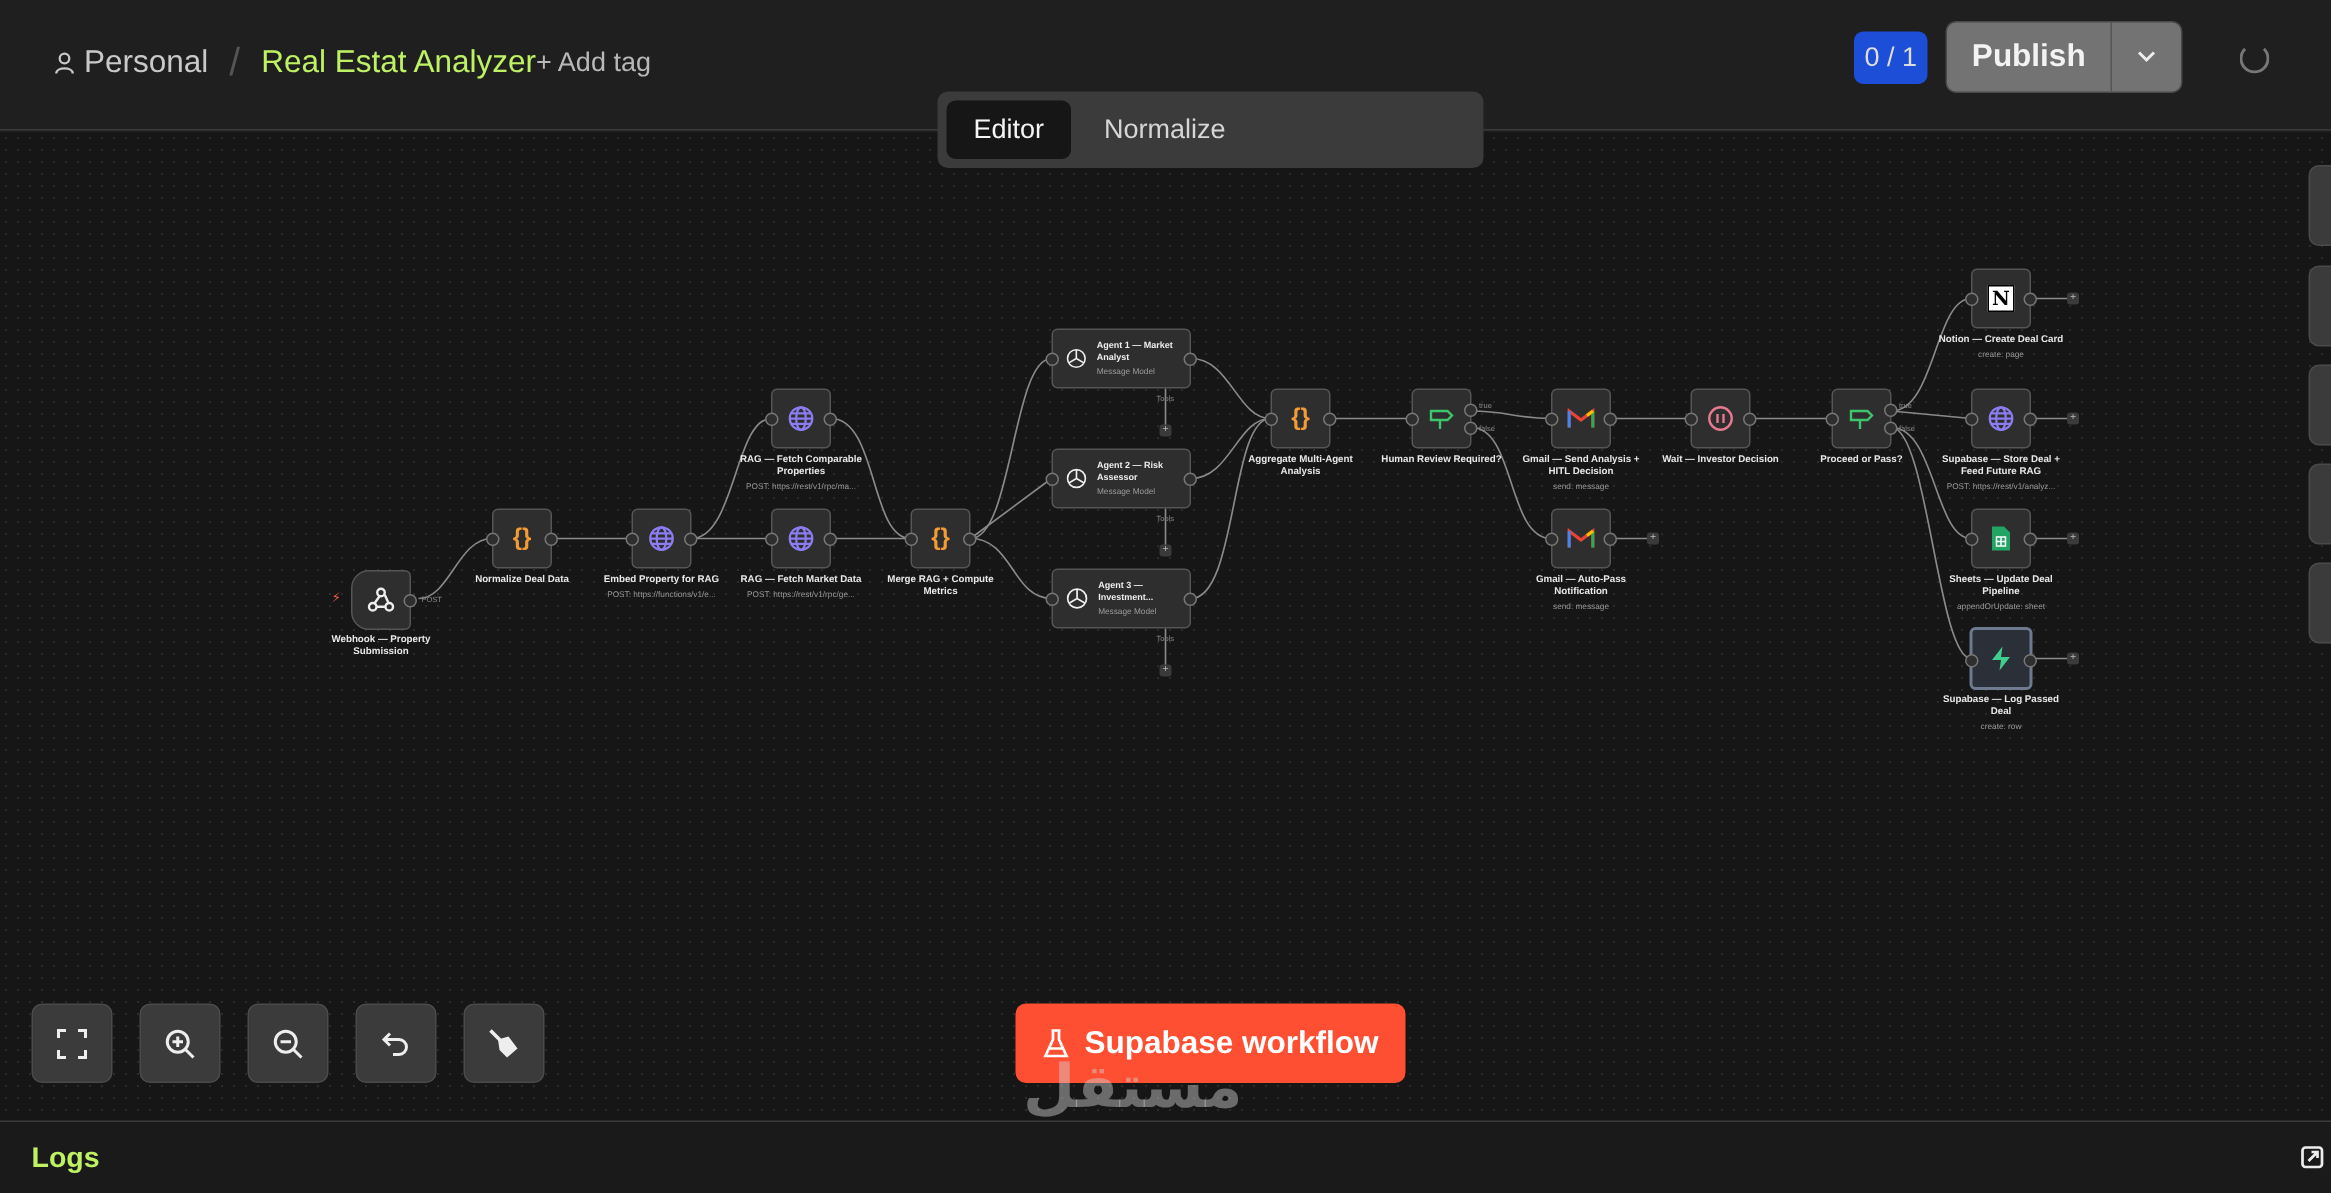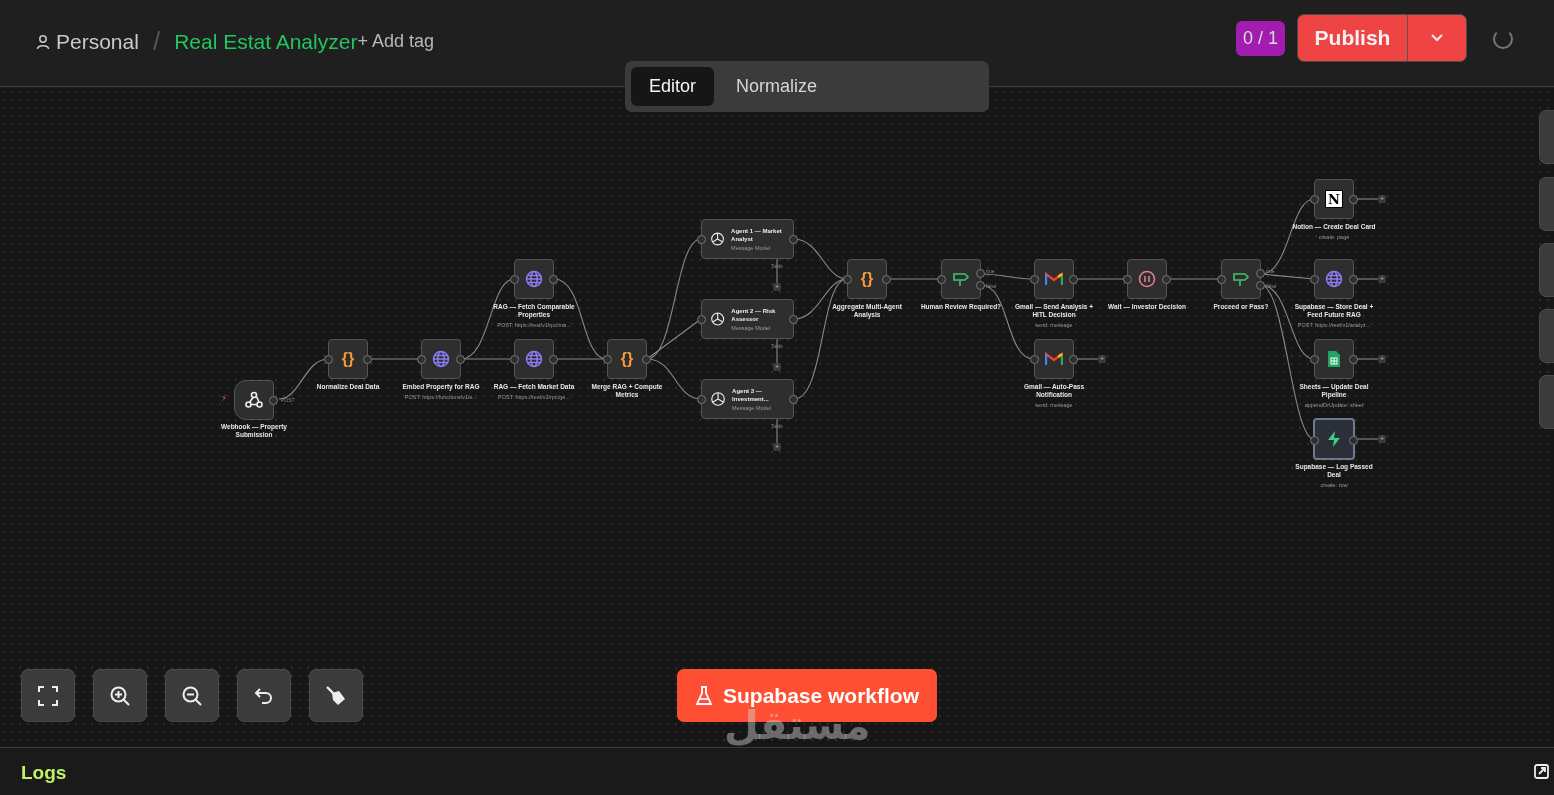--- a/index.html
+++ b/index.html
@@ -1,24 +1,24 @@
 <!DOCTYPE html>
 <html><head>
 <meta charset="utf-8">
 <style>
   * { box-sizing: border-box; margin: 0; padding: 0; }
   html, body { width: 1554px; height: 795px; overflow: hidden; background: #1f1f1f; font-family: "Liberation Sans", "DejaVu Sans", sans-serif; color: #e6e6e6; }
   .header { position: absolute; left: 0; top: 0; width: 1554px; height: 87px; background: #1f1f1f; border-bottom: 1px solid #3a3a3a; }
   .crumb { position: absolute; top: 26px; display: flex; align-items: center; font-size: 21px; }
   .crumb .personal { color: #c9c9c9; display: flex; align-items: center; gap: 6px; }
   .crumb .sep { color: #555; margin: 0 14px; font-size: 26px; }
-  .crumb .title { color: #22c55e; }
+  .crumb .title { color: #bef264; }
   .crumb .addtag { color: #b8b8b8; font-size: 18px; }
-  .counter { position: absolute; left: 1236px; top: 21px; width: 49px; height: 35px; border-radius: 6px; background: #a21caf; color: #ddd; font-size: 18px; display: flex; align-items: center; justify-content: center; }
-  .publish { position: absolute; left: 1297px; top: 14px; width: 170px; height: 48px; border-radius: 7px; background: #ef4444; border: 1px solid #4a4a4a; display: flex; }
+  .counter { position: absolute; left: 1236px; top: 21px; width: 49px; height: 35px; border-radius: 6px; background: #1d4ed8; color: #ddd; font-size: 18px; display: flex; align-items: center; justify-content: center; }
+  .publish { position: absolute; left: 1297px; top: 14px; width: 158px; height: 48px; border-radius: 7px; background: #737373; border: 1px solid #4a4a4a; display: flex; }
   .publish .lbl { width: 110px; display: flex; align-items: center; justify-content: center; font-size: 21px; font-weight: bold; color: #f3f3f3; border-right: 1px solid #555; }
   .publish .dd { flex: 1; display: flex; align-items: center; justify-content: center; }
   .spinner { position: absolute; left: 1493px; top: 29px; width: 20px; height: 20px; border-radius: 50%; border: 2px solid #777; border-top-color: transparent; }
   .tabs { position: absolute; left: 625px; top: 61px; width: 364px; height: 51px; background: #3b3b3b; border-radius: 7px; display: flex; align-items: center; padding: 0 6px; gap: 4px; z-index: 5; }
   .tab { height: 39px; padding: 0 18px; display: flex; align-items: center; font-size: 18px; color: #d6d6d6; border-radius: 6px; }
   .tab.active { background: #161616; color: #f5f5f5; }
   .canvas { position: absolute; left: 0; top: 88px; width: 1554px; height: 659px; background-color: #161616; background-image: radial-gradient(#2c2c2c 0.8px, transparent 0.9px); background-size: 8px 8px; overflow: hidden; }
   .edges { position: absolute; left: 0; top: -88px; width: 1554px; height: 795px; pointer-events: none; }
   .node { position: absolute; width: 40px; height: 40px; margin-top: -88px; background: #2e2e2e; border: 1px solid #555; border-radius: 4px; display: flex; align-items: center; justify-content: center; }
   .node.selected { border: 2px solid #6e7a90; background: #2a2f38; }
@@ -34,21 +34,21 @@
   .agent .handle-in { left: -5px; } .agent .handle-out { right: -5px; }
   .tiny { position: absolute; margin-top: -88px; font-size: 5px; color: #8a8a8a; }
   .plus { position: absolute; margin-top: -88px; width: 8px; height: 8px; border-radius: 2px; background: #3a3a3a; color: #bbb; font-size: 7px; line-height: 8px; text-align: center; }
   .trigger-bolt { position: absolute; margin-top: -88px; color: #e8554a; font-size: 9px; }
   .ctrl { position: absolute; top: 669px; width: 54px; height: 53px; border-radius: 7px; background: #3b3b3b; border: 1px solid #4a4a4a; display: flex; align-items: center; justify-content: center; }
   .exec { position: absolute; left: 677px; top: 669px; width: 260px; height: 53px; border-radius: 7px; background: #ff4f33; color: #fff; font-size: 21px; font-weight: bold; display: flex; align-items: center; justify-content: center; gap: 10px; }
   .side-pill { position: absolute; left: 1539px; width: 20px; height: 54px; border-radius: 7px 0 0 7px; background: #3b3b3b; border: 1px solid #4a4a4a; }
   .logs { position: absolute; left: 0; top: 747px; width: 1554px; height: 48px; background: #1a1a1a; border-top: 1px solid #3a3a3a; }
   .logs .lbl { position: absolute; left: 21px; top: 14px; font-size: 19px; font-weight: bold; color: #bef264; }
   .logs .expand { position: absolute; left: 1532px; top: 14px; }
-  .watermark { position: absolute; left: 682px; top: 705px; text-align: center; color: rgba(210,210,210,0.45); font-weight: bold; pointer-events: none; margin-left: 42px; }
+  .watermark { position: absolute; left: 682px; top: 705px; text-align: center; color: rgba(210,210,210,0.45); font-weight: bold; pointer-events: none; }
   .watermark .ar { font-size: 40px; line-height: 40px; font-family: "DejaVu Sans", sans-serif; }
   .watermark .en { font-size: 28px; line-height: 30px; font-family: "DejaVu Sans", sans-serif; }
 </style>
 </head>
 <body>
 
 <div class="header">
   <div class="crumb" style="left:36px;">
     <span class="personal">
       <svg width="14" height="16" viewBox="0 0 14 16">

